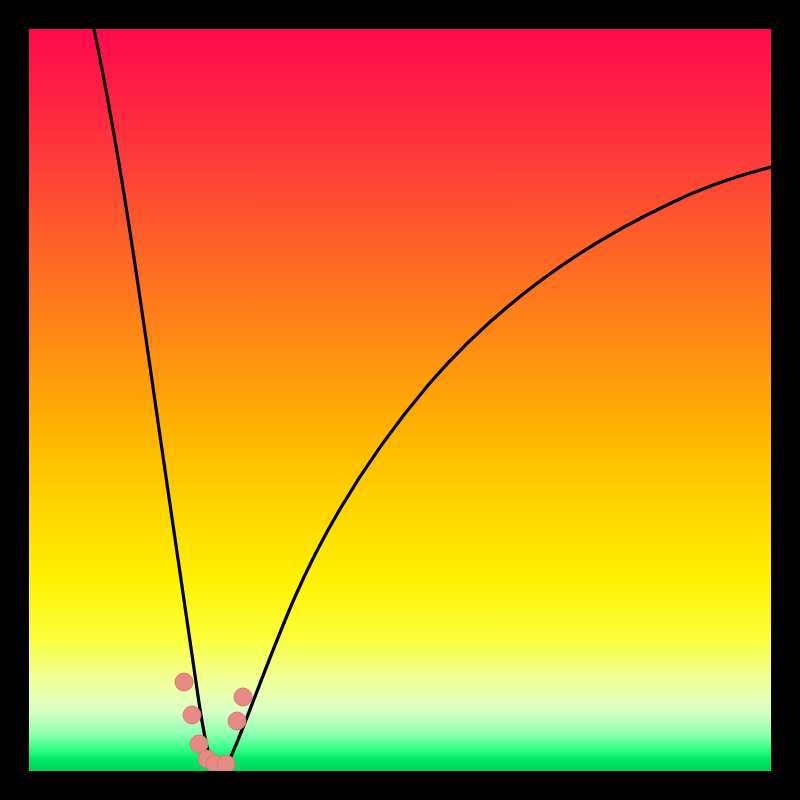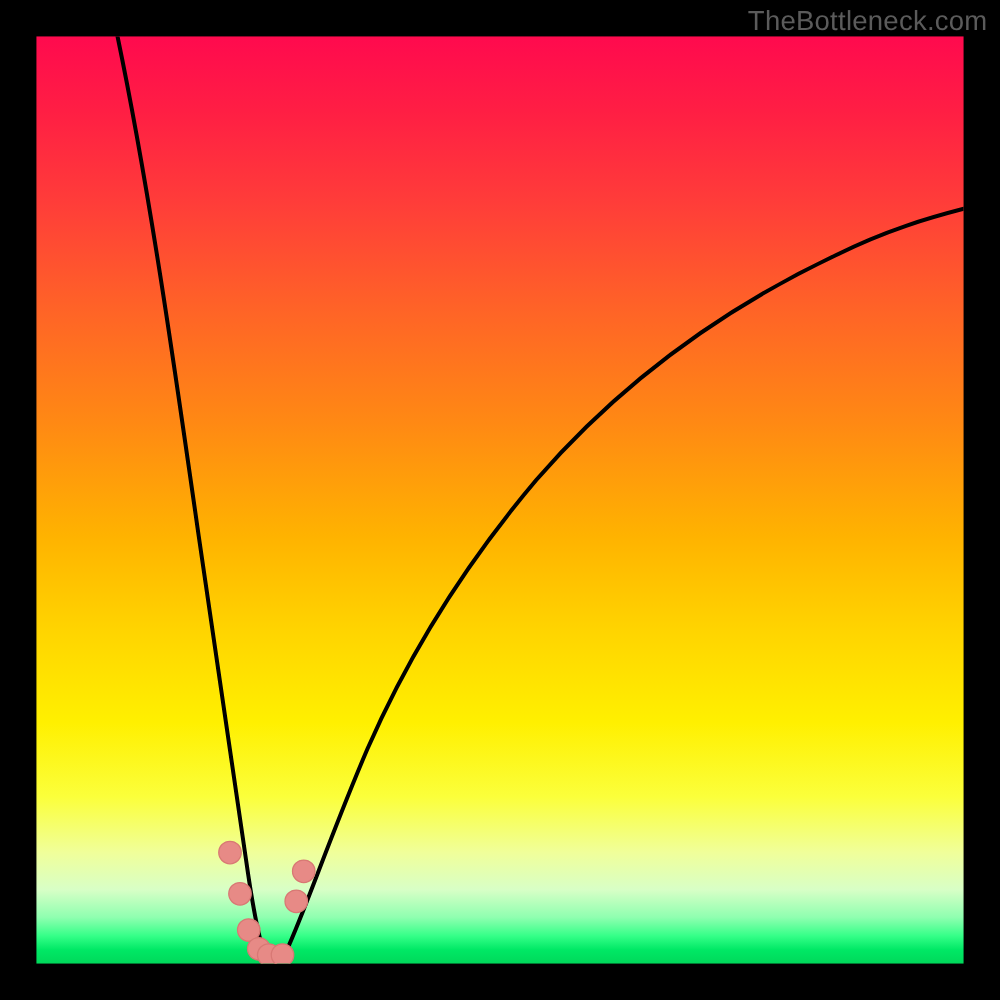--- a/index.html
+++ b/index.html
@@ -87,14 +87,13 @@
         <circle cx="170" cy="715" r="9"></circle>
         <circle cx="178" cy="730" r="9"></circle>
         <circle cx="186" cy="735" r="9"></circle>
         <circle cx="197" cy="735" r="9"></circle>
         <circle cx="208" cy="692" r="9"></circle>
         <circle cx="214" cy="668" r="9"></circle>
       </g>
     </svg>
   </div>
 
-  <div class="watermark">TheBottleneck.com</div>
 </div>
 
 </body></html>

